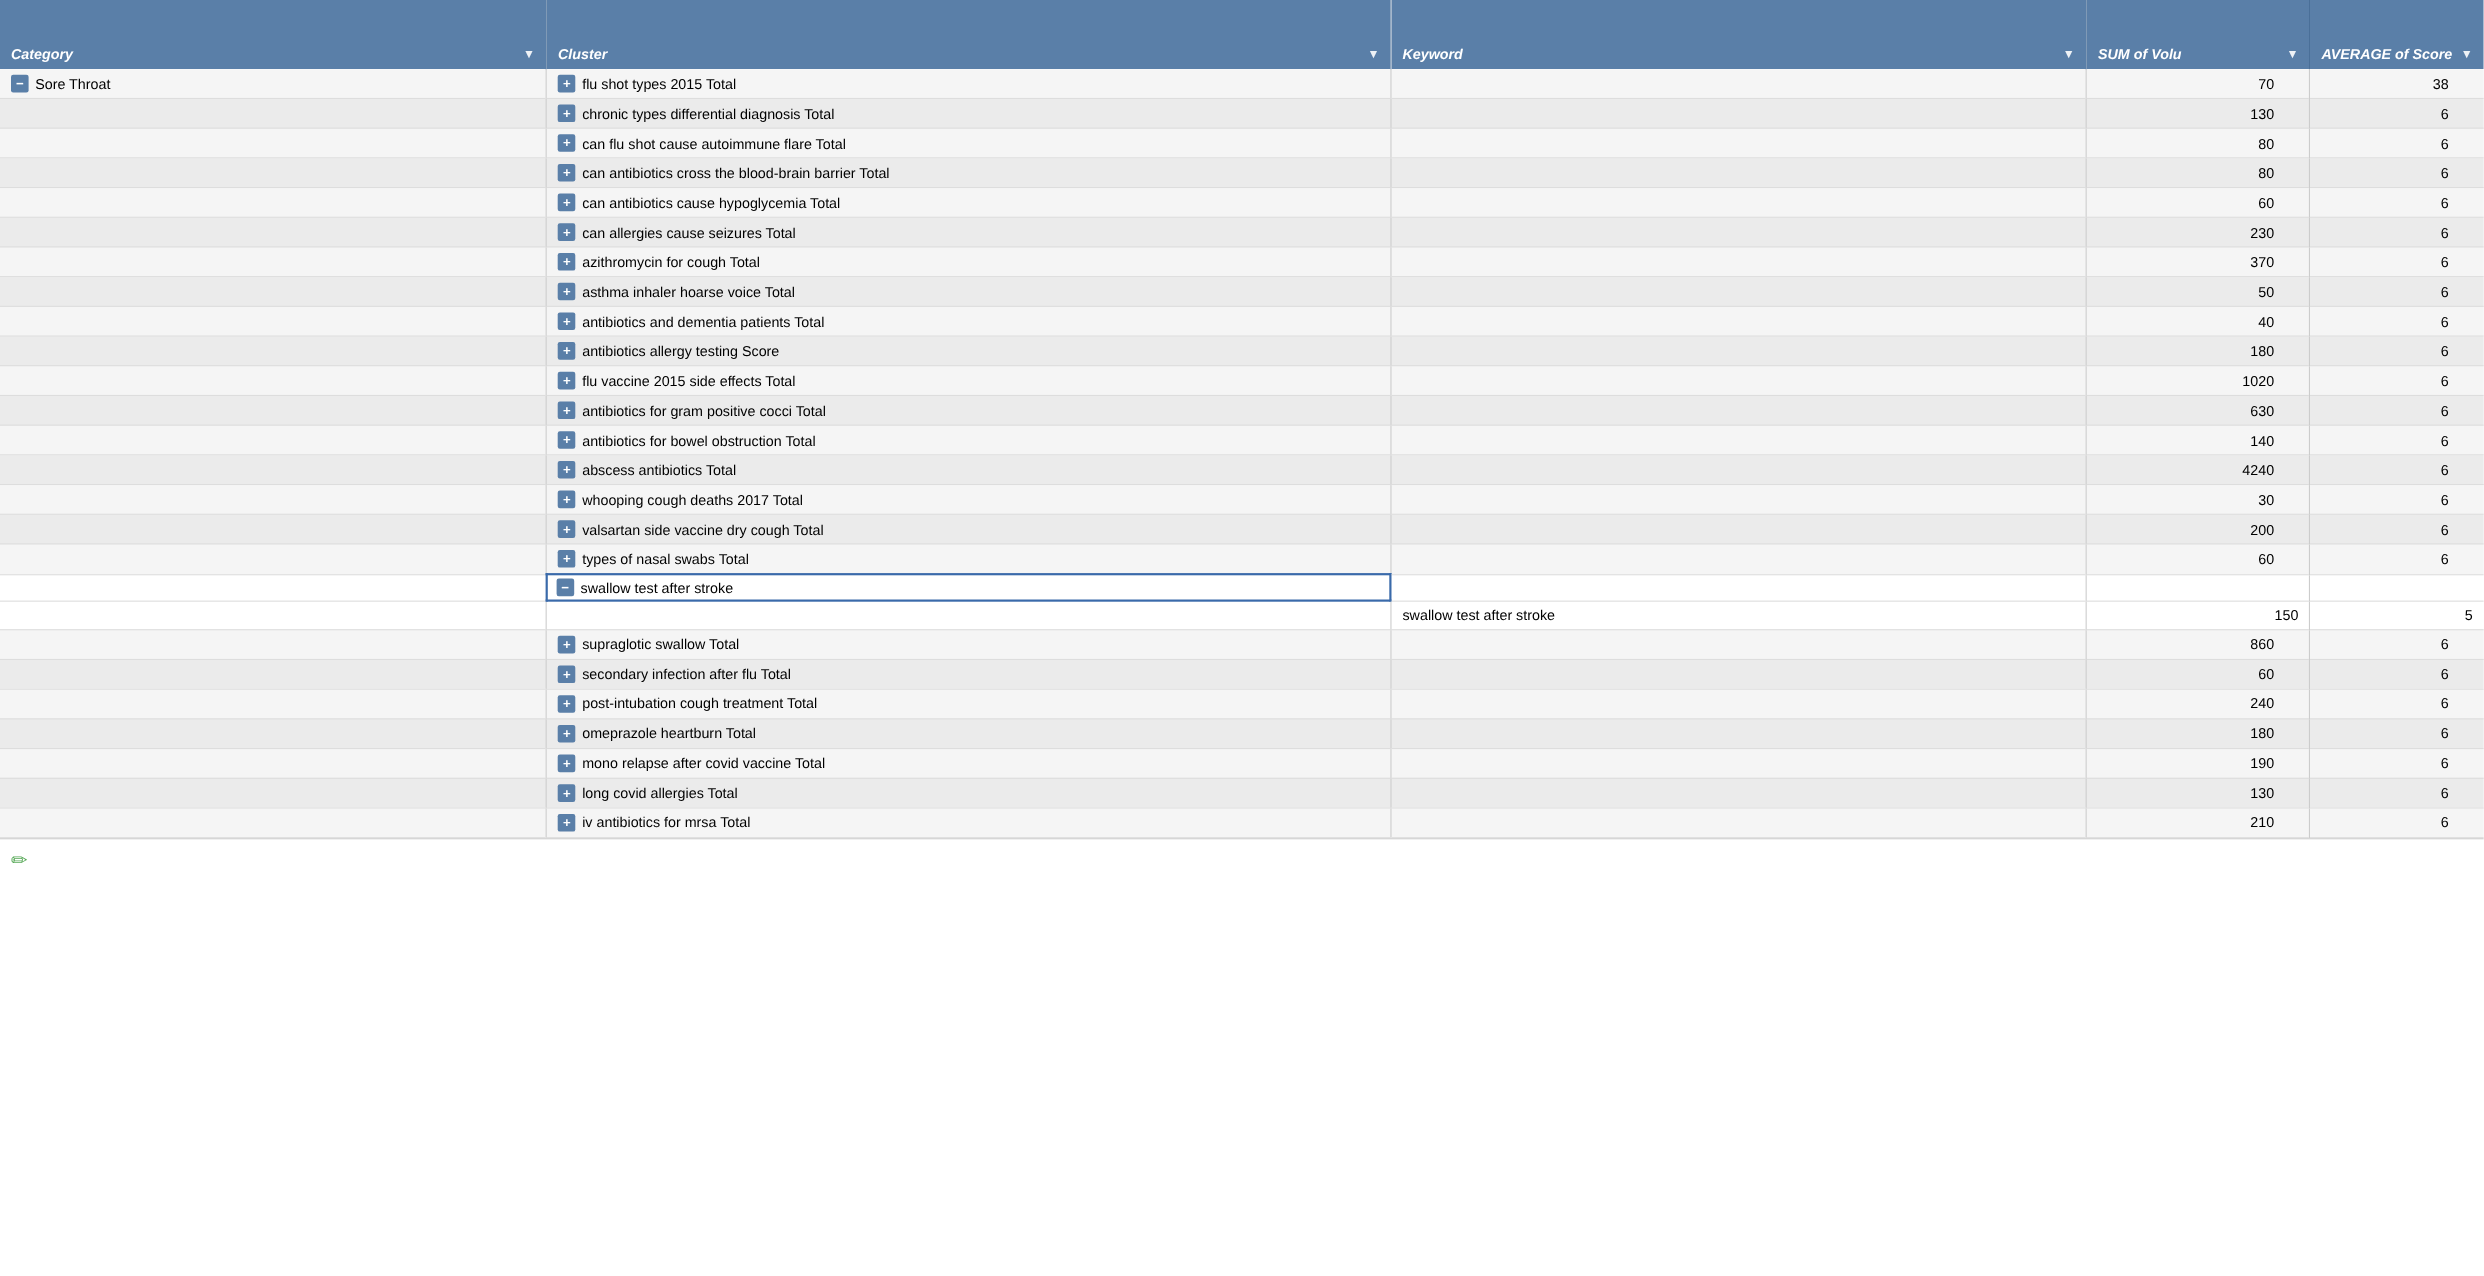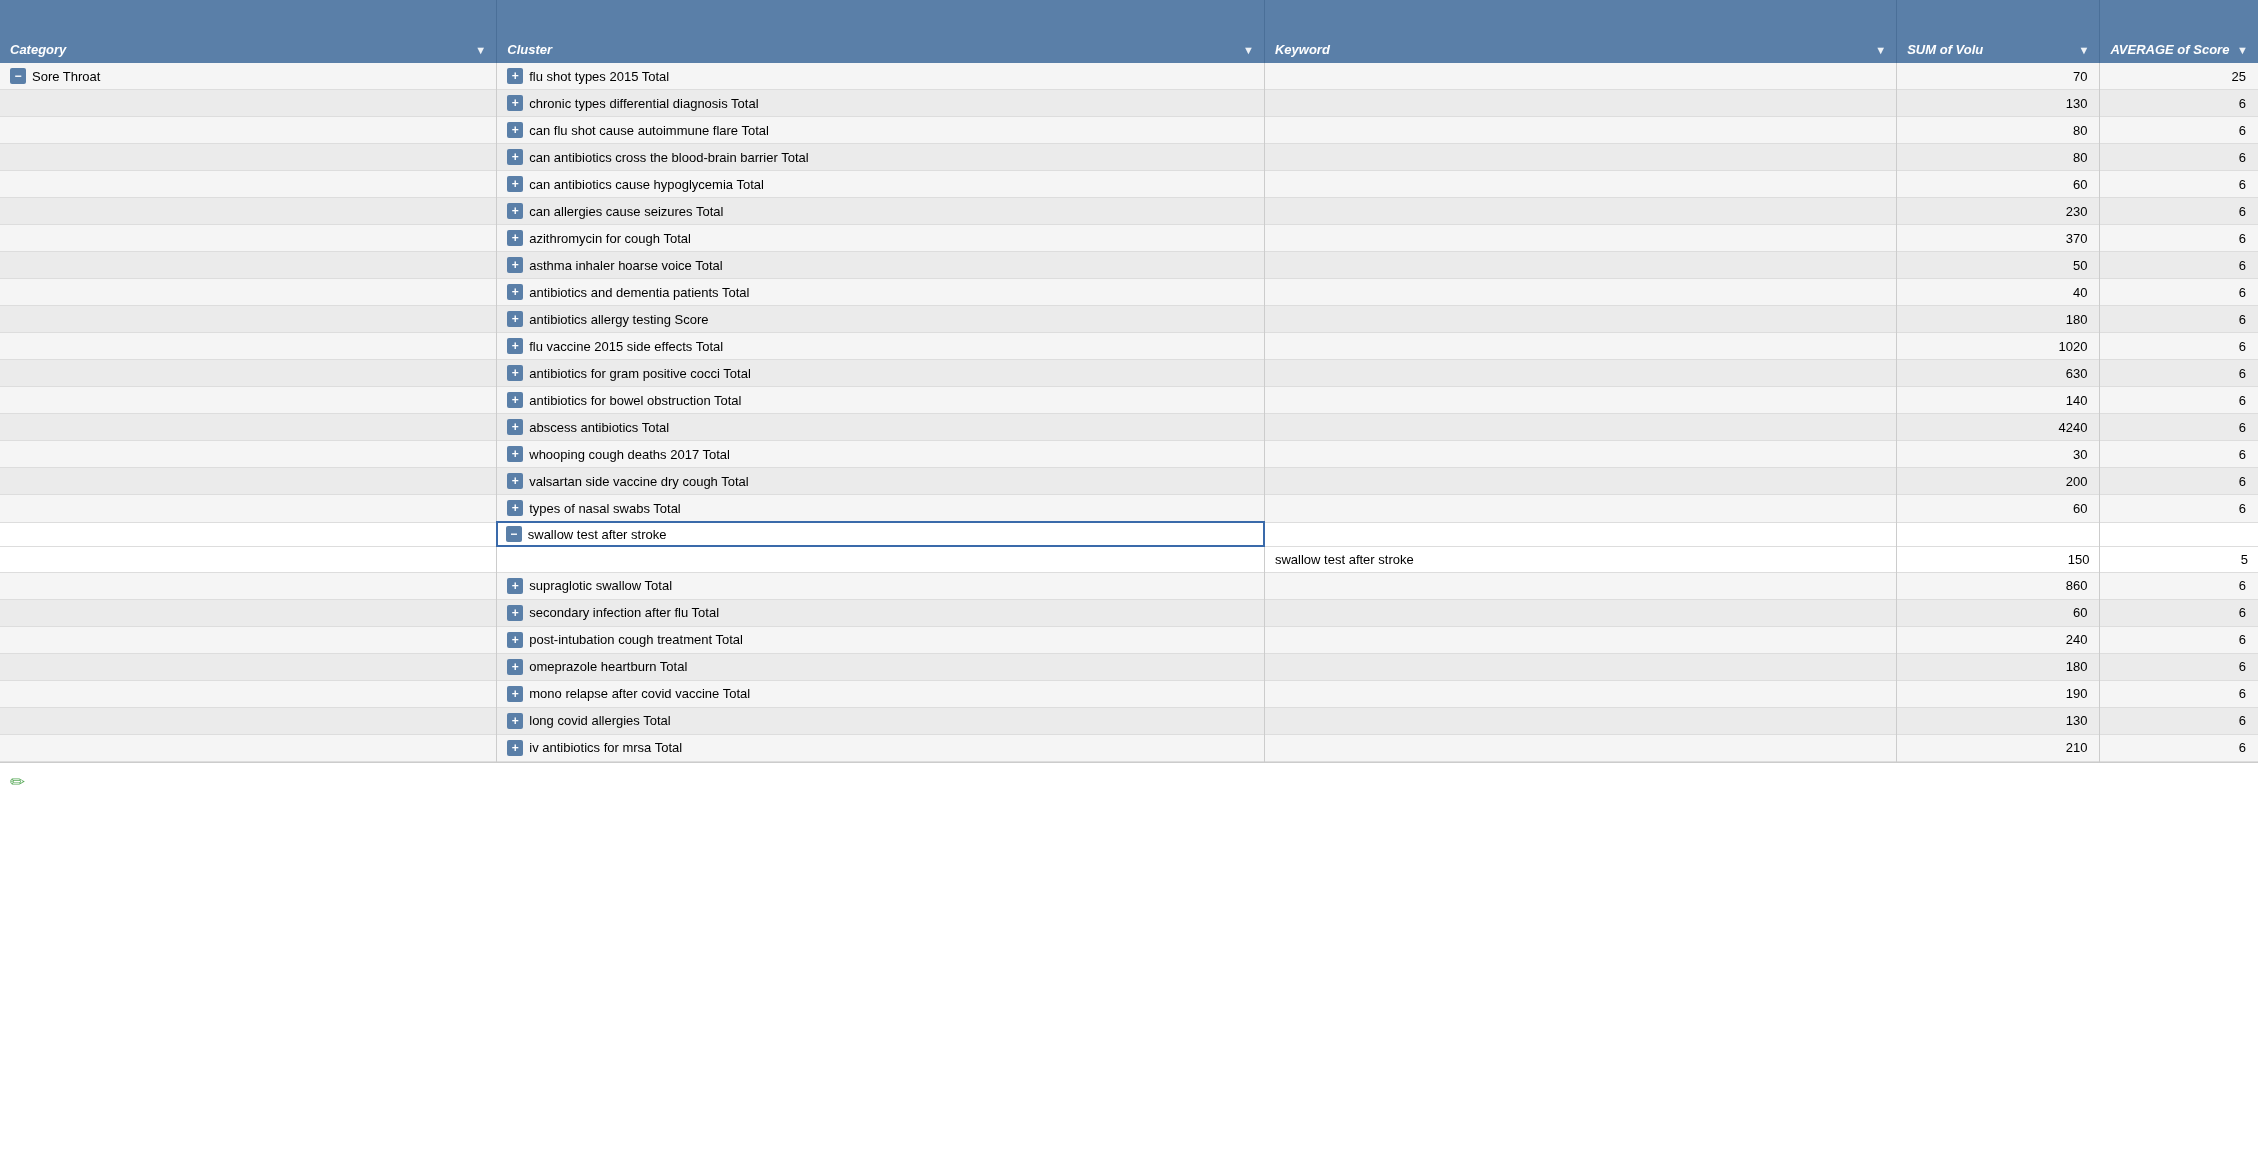--- a/index.html
+++ b/index.html
@@ -73,21 +73,21 @@
     .expand-btn.minus {
       background: #5a7fa8;
     }
     .cluster-cell {
       display: flex;
       align-items: center;
       gap: 6px;
     }
     .num-cell {
       text-align: right;
-      padding-right: 12px;
+      padding-right: 32px;
     }
     .sore-throat-category {
       display: flex;
       align-items: center;
       gap: 6px;
       font-weight: normal;
     }
     
     .expanded-cluster td.cluster-td {
       border: 2px solid #3a6aaa;
@@ -195,21 +195,21 @@
       </div>
           </td>
           <td>
             <div class="cluster-cell">
       <span class="expand-btn">+</span>
       <span>flu shot types 2015 Total</span>
     </div>
           </td>
           <td></td>
           <td class="num-cell">70</td>
-          <td class="num-cell">25</td>
+          <td class="num-cell">38</td>
         </tr>
         <tr style="background: rgb(235, 235, 235);">
           <td></td>
           <td>
             <div class="cluster-cell">
       <span class="expand-btn">+</span>
       <span>chronic types differential diagnosis Total</span>
     </div>
           </td>
           <td></td>

